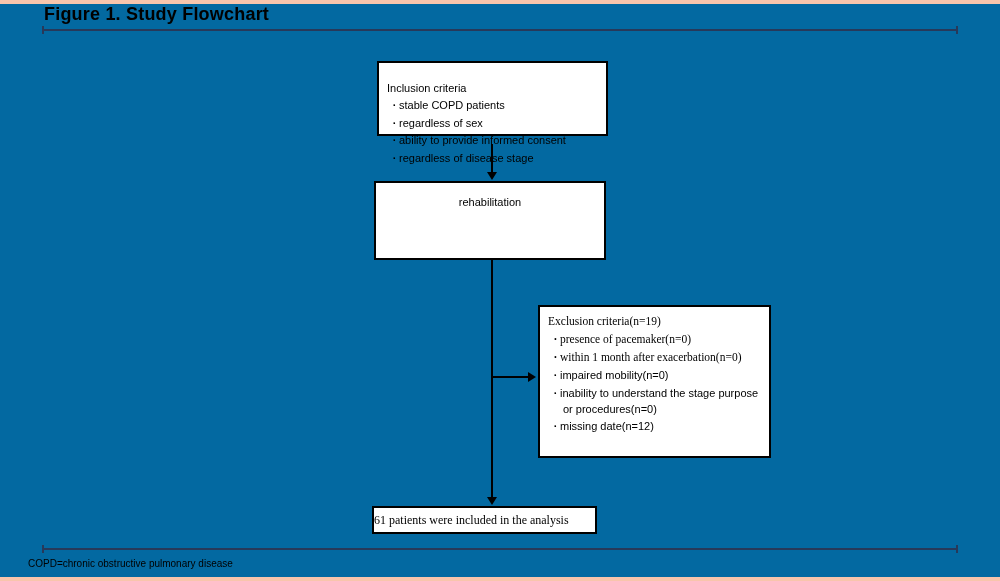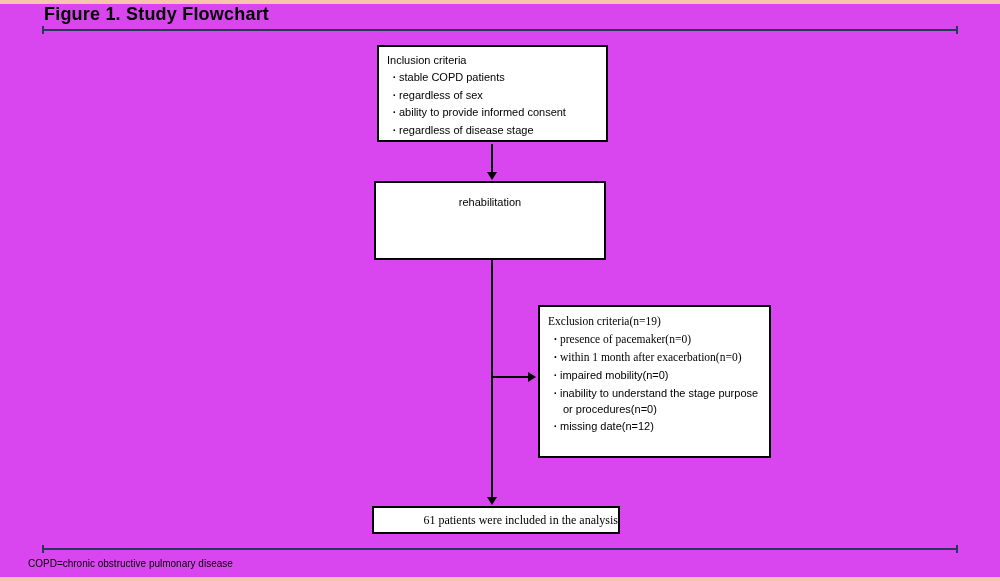--- a/index.html
+++ b/index.html
@@ -1,20 +1,20 @@
 <!DOCTYPE html>
 <html><head>
 <meta charset="utf-8">
 <style>
   html, body { margin: 0; padding: 0; background: #ffffff; }
   .canvas {
     position: relative;
     width: 1000px;
     height: 581px;
-    background: #d946ef;
+    background: #0369a1;
     color: #000000;
     font-family: "Liberation Sans", sans-serif;
     overflow: hidden;
   }
   .accent-bar {
     position: absolute;
     left: 0; width: 1000px; height: 4px;
     background: #f8c5ac;
   }
   #accent-top { top: 0; }
@@ -46,23 +46,23 @@
   #rule-top { top: 26px; }
   #rule-bottom { top: 545px; }
 
   .box {
     position: absolute;
     background: #ffffff;
     border: 2px solid #000000;
     box-sizing: border-box;
   }
   #inclusion-box {
-    left: 377px; top: 45px;
-    width: 231px; height: 97px;
-    padding: 5px 8px;
+    left: 377px; top: 61px;
+    width: 231px; height: 75px;
+    padding: 17px 8px;
     font-size: 11px;
   }
   #inclusion-box .crit-heading { line-height: 17px; white-space: nowrap; }
   .crit-line { line-height: 17.5px; white-space: nowrap; padding-left: 3px; }
   .bullet {
     display: inline-block;
     width: 9px;
     text-align: center;
     font-weight: bold;
   }
@@ -79,22 +79,22 @@
     width: 233px; height: 153px;
     padding: 5px 8px;
     font-size: 11px;
   }
   #exclusion-box .crit-heading { line-height: 18px; white-space: nowrap; }
   #exclusion-box .crit-line { line-height: 18px; }
   #exclusion-box .crit-cont { line-height: 15px; padding-left: 15px; white-space: nowrap; }
   .serif { font-family: "Liberation Serif", serif; font-size: 11.5px; }
   #analysis-box {
     left: 372px; top: 506px;
-    width: 248px; height: 28px;
-    text-align: right;
+    width: 225px; height: 28px;
+    text-align: left;
     font-family: "Liberation Serif", serif;
     font-size: 12px;
     line-height: 24px;
     white-space: nowrap;
   }
 
   .vline { position: absolute; width: 2px; background: #000000; }
   .hline { position: absolute; height: 2px; background: #000000; }
   #arrow1-line { left: 491px; top: 144px; height: 29px; }
   #vline-long  { left: 491px; top: 260px; height: 238px; }

